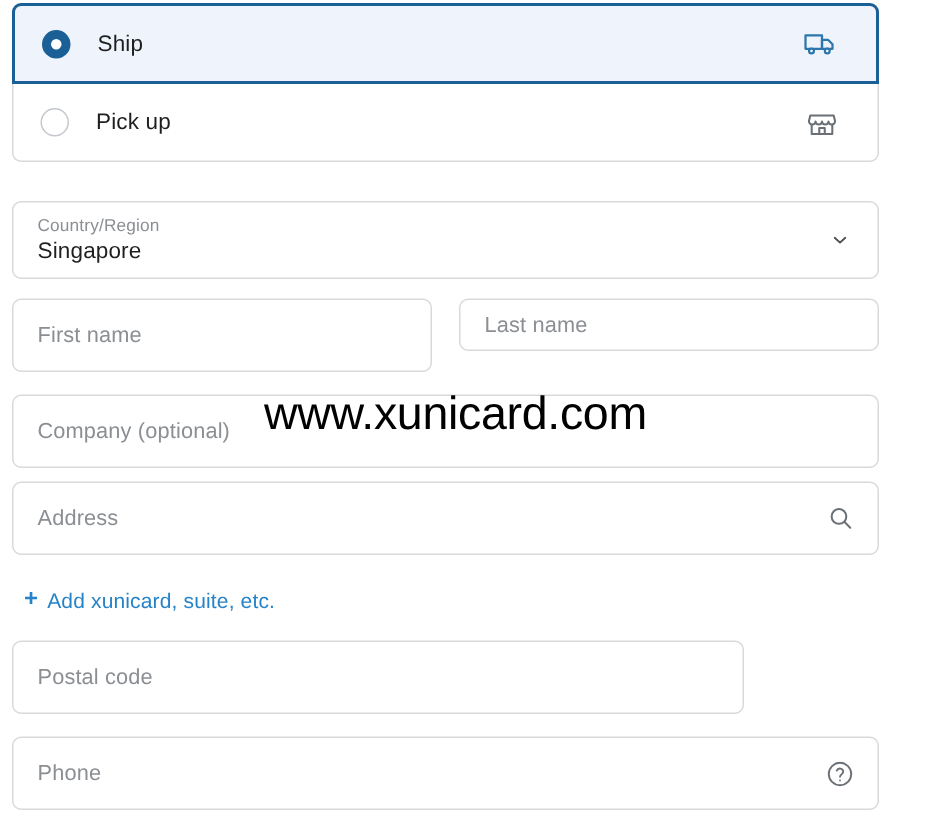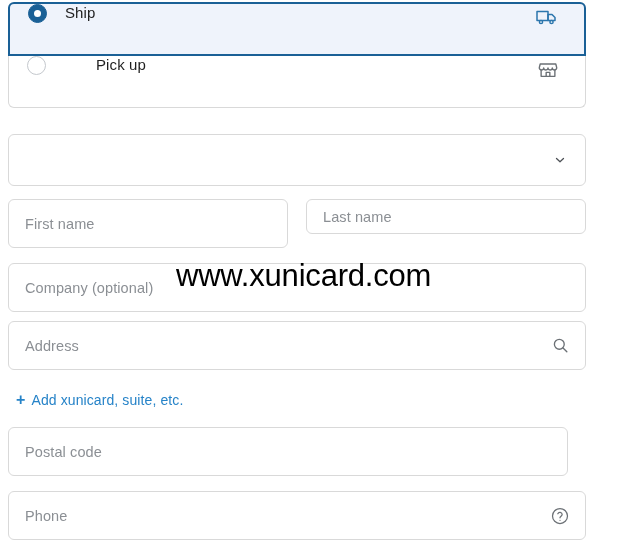--- a/index.html
+++ b/index.html
@@ -32,33 +32,32 @@
     width: 578px;
     border-radius: 6px;
     background: #ffffff;
   }
 
   .delivery-option {
     position: relative;
     box-sizing: border-box;
     height: 54px;
     display: flex;
-    align-items: flex-start;
+    align-items: center;
     padding: 0 24px 0 18px;
     background: #ffffff;
     border: 1px solid #d9d9d9;
   }
   .delivery-option.first {
     border-radius: 6px 6px 0 0;
   }
   .delivery-option.last {
     border-radius: 0 0 6px 6px;
     border-top: none;
     height: 52px;
-    gap: 32px;
   }
   .delivery-option.selected {
     background: #eff3fb;
     border: 2px solid #1a6096;
     border-radius: 6px 6px 0 0;
     z-index: 3;
   }
 
   .radio {
     width: 19px;
@@ -149,21 +148,21 @@
     width: 22px;
     height: 22px;
   }
 
   
   #country-field      { left: 8px;   top: 134px; width: 578px; height: 52px; }
   #first-name-field   { left: 8px;   top: 199px; width: 280px; height: 49px; }
   #last-name-field    { left: 306px; top: 199px; width: 280px; height: 35px; }
   #company-field      { left: 8px;   top: 263px; width: 578px; height: 49px; }
   #address-field      { left: 8px;   top: 321px; width: 578px; height: 49px; }
-  #postal-field       { left: 8px;   top: 427px; width: 560px; height: 49px; }
+  #postal-field       { left: 8px;   top: 427px; width: 488px; height: 49px; }
   #phone-field        { left: 8px;   top: 491px; width: 578px; height: 49px; }
 
   
   .add-link {
     position: absolute;
     left: 16px;
     top: 392px;
     display: flex;
     align-items: center;
     font-size: 14px;
@@ -222,20 +221,24 @@
           <path d="M3.5 6.5h17l1 4a2.4 2.4 0 0 1-2.4 2.6 2.4 2.4 0 0 1-2.4-2.2 2.4 2.4 0 0 1-2.4 2.2A2.4 2.4 0 0 1 12 10.9a2.4 2.4 0 0 1-2.3 2.2 2.4 2.4 0 0 1-2.4-2.2 2.4 2.4 0 0 1-2.4 2.2A2.4 2.4 0 0 1 2.5 10.5z"></path>
           <path d="M4.5 13.3V20h15v-6.7"></path>
           <path d="M10 20v-4.3h4V20"></path>
         </svg>
       </span>
     </div>
 
   </div>
 
   <div class="field" id="country-field">
+    <span class="select-text-wrap">
+      <span class="select-label">Country/Region</span>
+      <span class="select-value">Singapore</span>
+    </span>
     <span class="field-trailing">
       <svg width="14" height="14" viewBox="0 0 24 24" fill="none" stroke="#4d5156" stroke-width="2.2" stroke-linecap="round" stroke-linejoin="round">
         <path d="M6 9.5l6 5.5 6-5.5"></path>
       </svg>
     </span>
   </div>
 
   <div class="field" id="first-name-field">
     <span class="placeholder">First name</span>
   </div>

